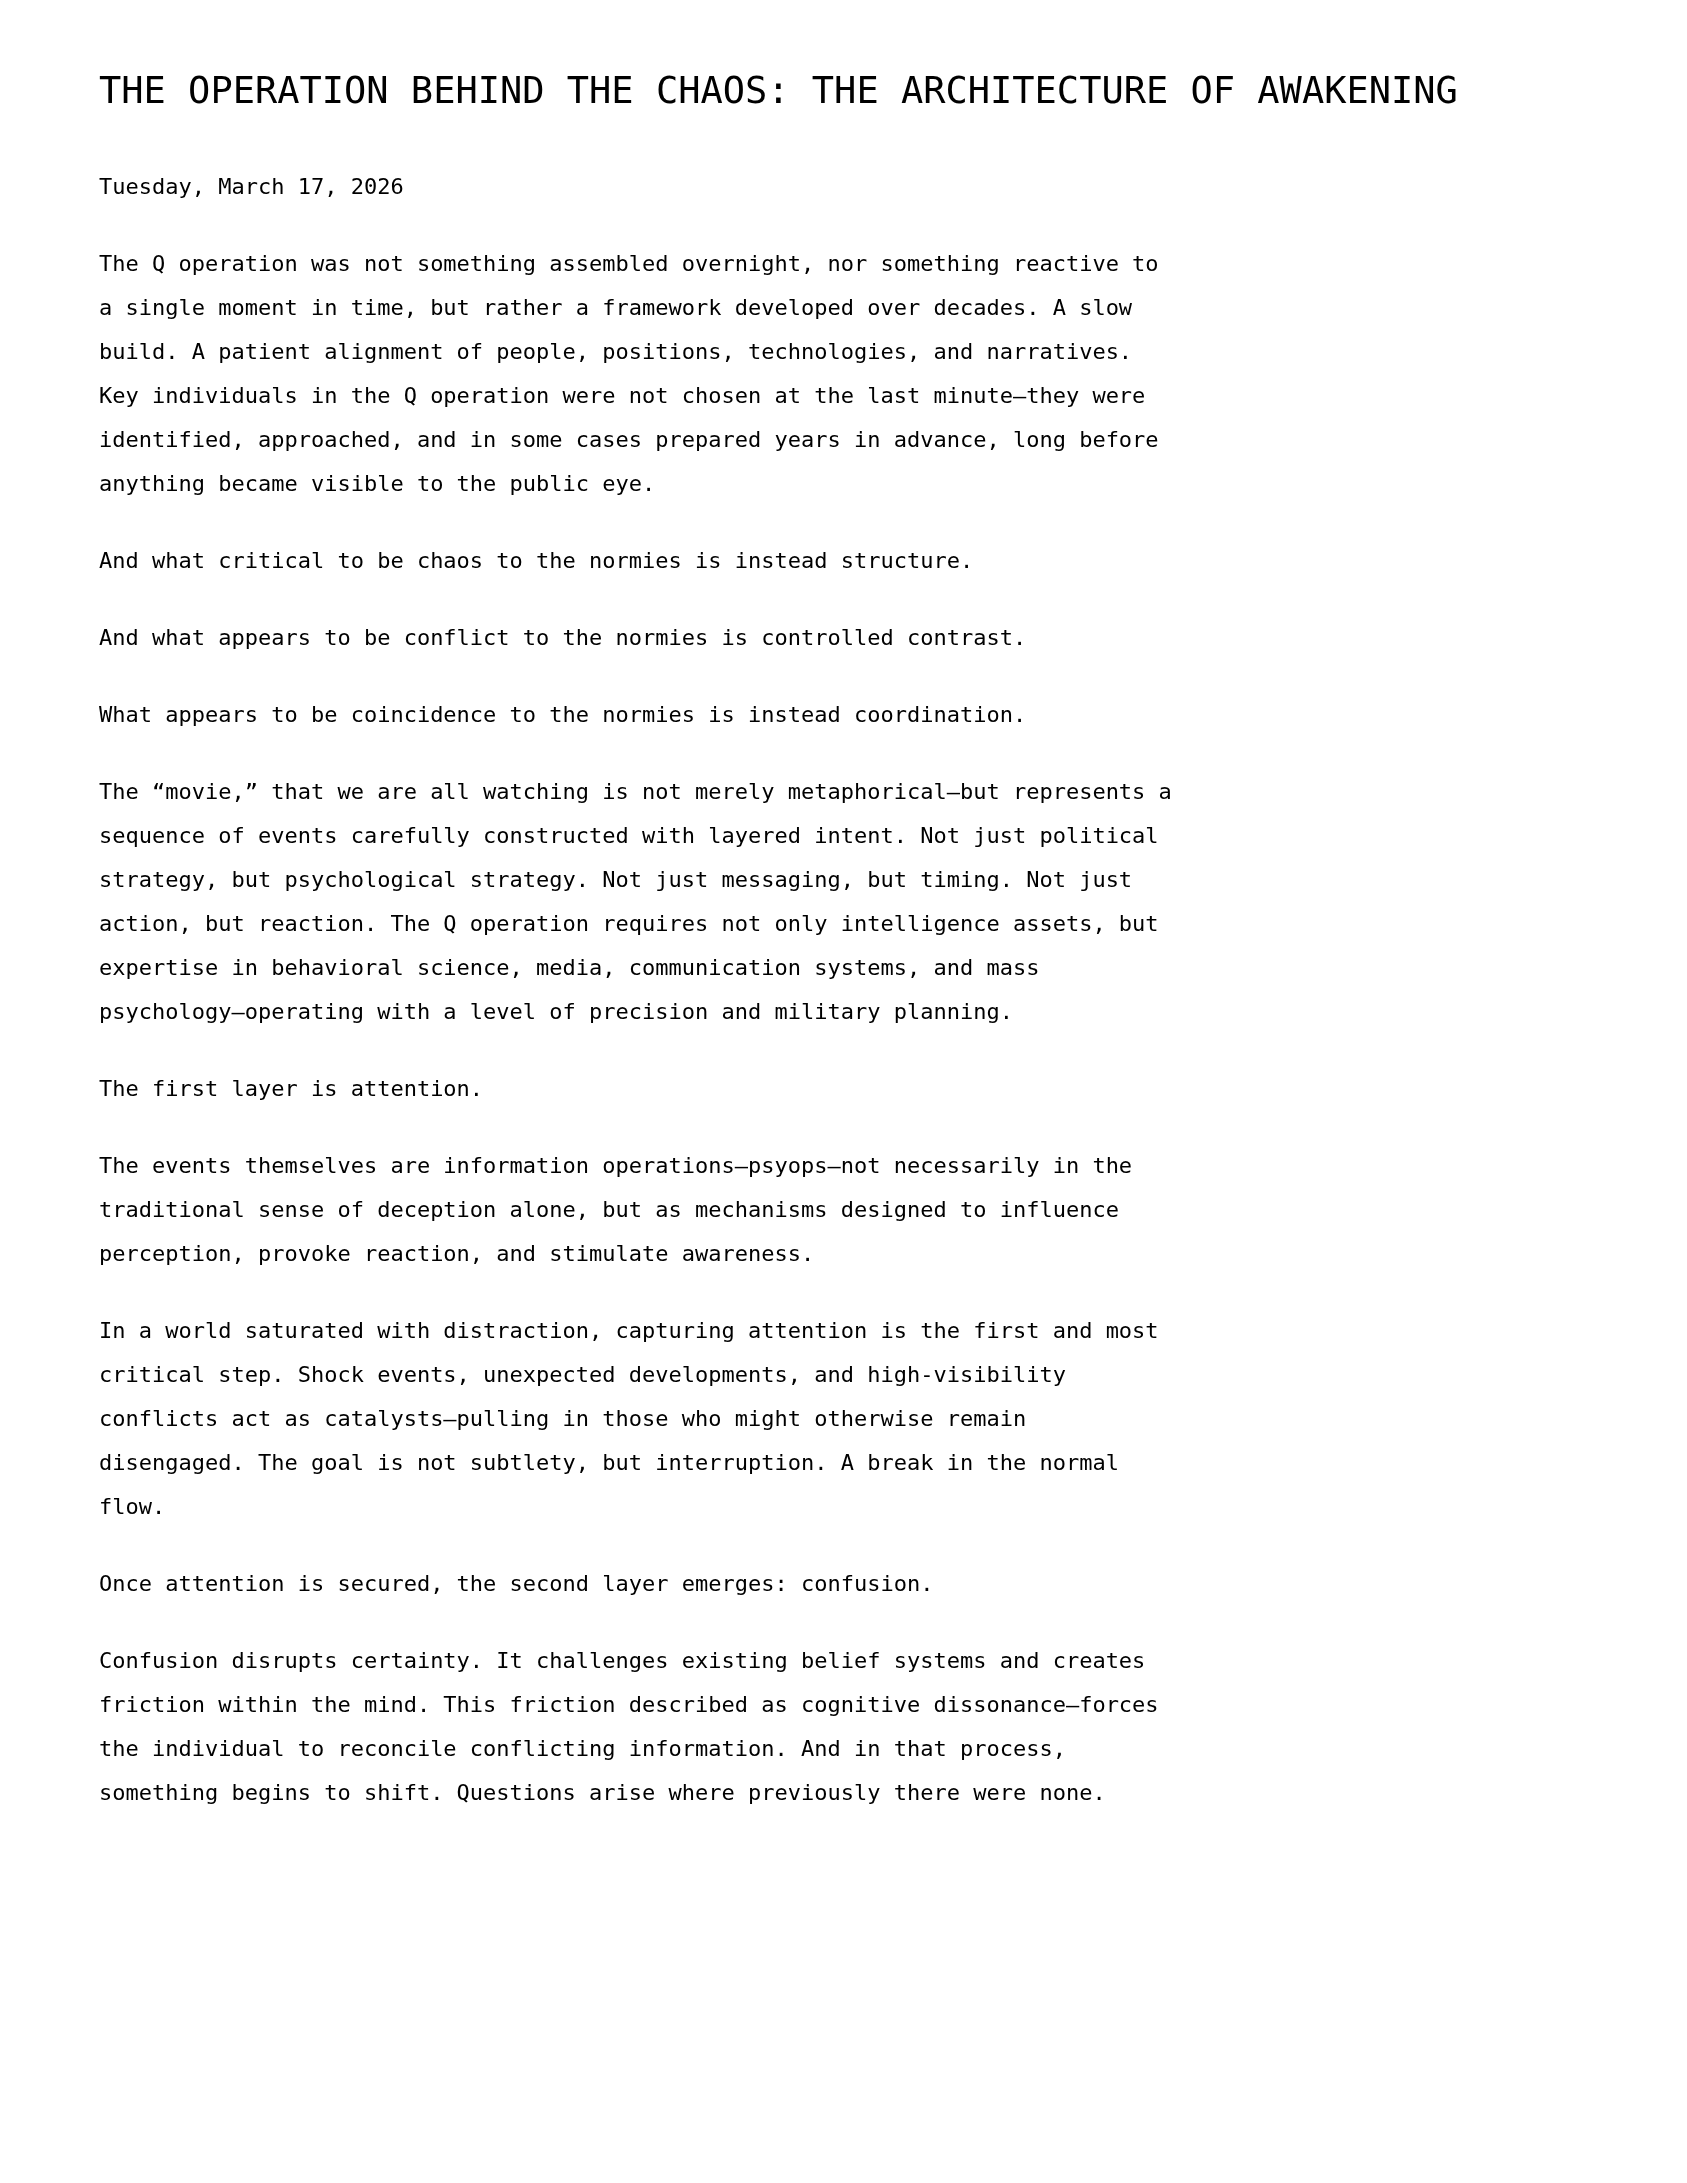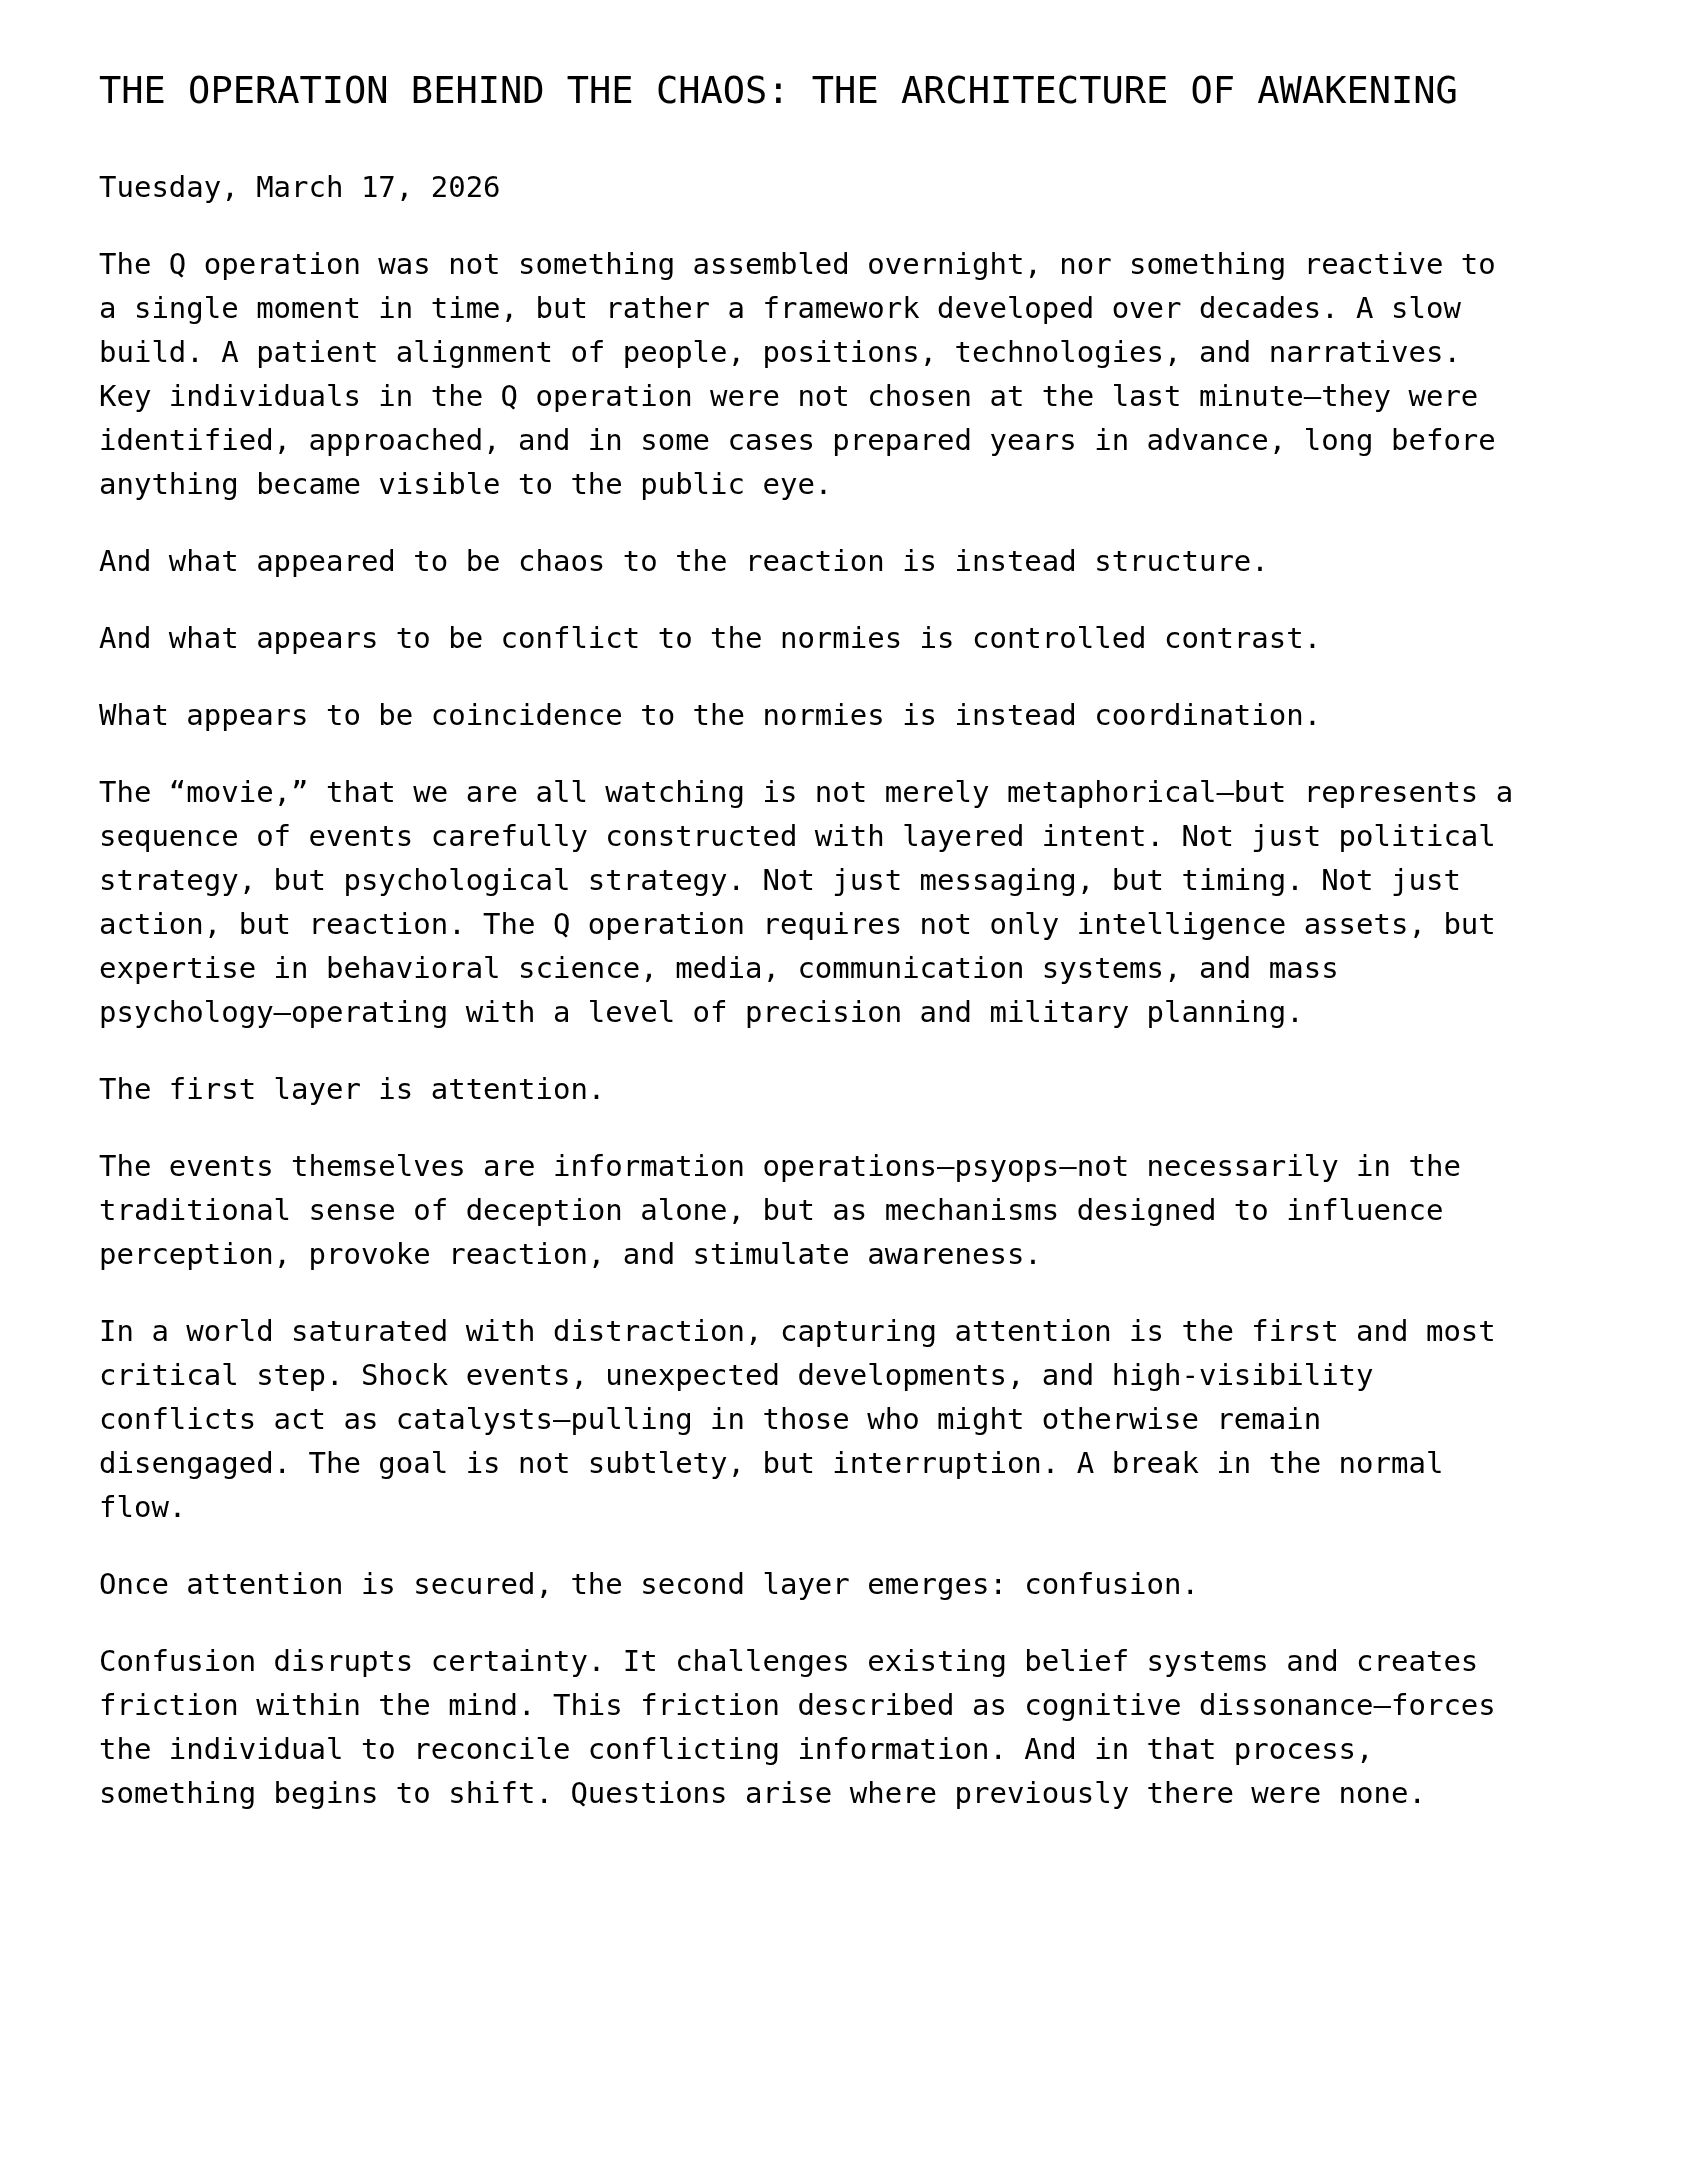--- a/index.html
+++ b/index.html
@@ -25,40 +25,40 @@
       font-family: "DejaVu Sans Mono", "Liberation Mono", monospace;
       font-weight: normal;
       font-size: 37px;
       line-height: 44px;
       margin: 0 0 52px 0;
       letter-spacing: 0px;
       white-space: nowrap;
     }
     .doc-date,
     .doc-para {
-      font-size: 29px;
+      font-size: 22px;
       line-height: 44px;
       margin: 12px 0 33px 0;
       white-space: pre-wrap;
     }
     .doc-date { margin-bottom: 33px; }
   </style>
 </head>
 <body>
 
 <div class="page">
   <h1 class="doc-title">THE OPERATION BEHIND THE CHAOS: THE ARCHITECTURE OF AWAKENING</h1>
   <p class="doc-date">Tuesday, March 17, 2026</p>
   <p class="doc-para">The Q operation was not something assembled overnight, nor something reactive to
 a single moment in time, but rather a framework developed over decades. A slow
 build. A patient alignment of people, positions, technologies, and narratives.
 Key individuals in the Q operation were not chosen at the last minute—they were
 identified, approached, and in some cases prepared years in advance, long before
 anything became visible to the public eye.</p>
-  <p class="doc-para">And what appeared to be chaos to the reaction is instead structure.</p>
+  <p class="doc-para">And what critical to be chaos to the normies is instead structure.</p>
   <p class="doc-para">And what appears to be conflict to the normies is controlled contrast.</p>
   <p class="doc-para">What appears to be coincidence to the normies is instead coordination.</p>
   <p class="doc-para">The “movie,” that we are all watching is not merely metaphorical—but represents a
 sequence of events carefully constructed with layered intent. Not just political
 strategy, but psychological strategy. Not just messaging, but timing. Not just
 action, but reaction. The Q operation requires not only intelligence assets, but
 expertise in behavioral science, media, communication systems, and mass
 psychology—operating with a level of precision and military planning.</p>
   <p class="doc-para">The first layer is attention.</p>
   <p class="doc-para">The events themselves are information operations—psyops—not necessarily in the

